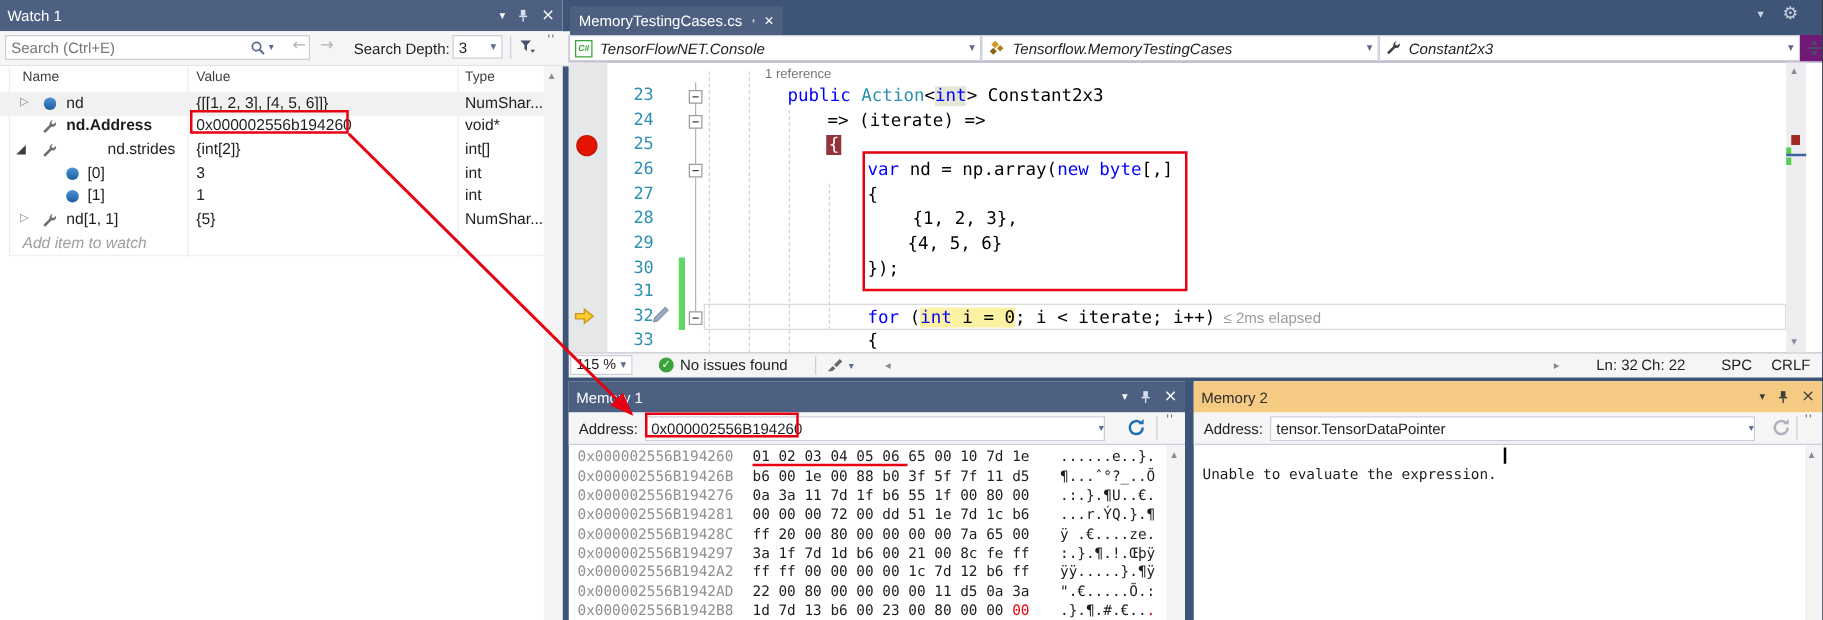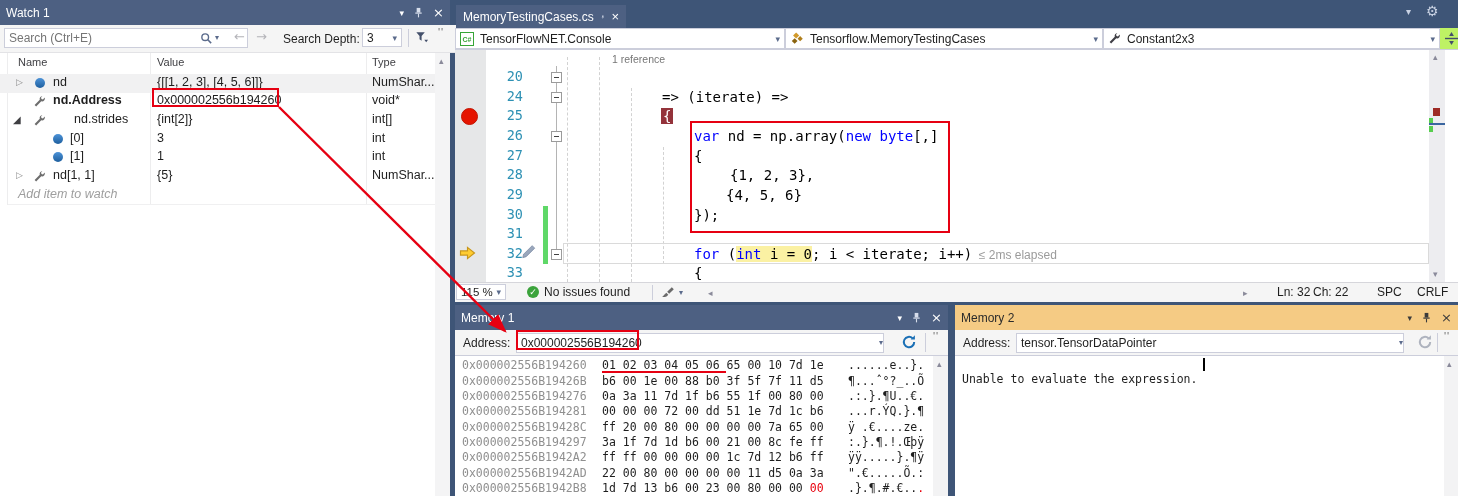--- a/index.html
+++ b/index.html
@@ -117,21 +117,21 @@
         </svg>
       <span style="left:53px;font-weight:bold;">nd.Address</span>
       <span class="wval">0x000002556b194260</span>
       <span class="wtype">void*</span>
     </div>
     <div class="wrow" style="top:111px;">
       <span class="exp open" style="left:13px;">◢</span>
       <svg class="abs icon-svg" style="left:33px;top:3px;" width="13" height="13" viewBox="0 0 16 16">
           <path d="M11.5 1.5a3.4 3.4 0 0 0-3.2 4.4L2 12.2 3.9 14l6.3-6.3a3.4 3.4 0 0 0 4.2-4.5L12.2 5.4 10.4 4.9 9.9 3.1z" fill="#6E6E6E"></path>
         </svg>
-      <span style="left:53px;padding-left:21px;">nd.strides</span>
+      <span style="left:65px;padding-left:21px;">nd.strides</span>
       <span class="wval">{int[2]}</span>
       <span class="wtype">int[]</span>
     </div>
     <div class="wrow" style="top:130px;">
       <span class="sphere" style="left:53px;"></span>
       <span style="left:70px;">[0]</span>
       <span class="wval">3</span>
       <span class="wtype">int</span>
     </div>
     <div class="wrow" style="top:148px;">
@@ -167,21 +167,21 @@
           <rect x="2.5" y="6" width="7" height="1.3"></rect>
           <rect x="5.4" y="7.3" width="1.2" height="4"></rect>
         </g>
       </svg>
     <span style="font-size:13px;">×</span>
   </div>
 
   <span class="abs dd" style="left:1406px;top:6px;color:#C9D2E3;font-size:10px;">▾</span>
   <span class="abs" style="left:1426px;top:3px;color:#C9D2E3;font-size:14px;font-family:'DejaVu Sans',sans-serif;">⚙</span>
 
-  <div class="abs" style="left:455px;top:28px;width:1003px;height:22px;background:#bef264;border-bottom:1px solid #CCCEDB;box-sizing:border-box;">
+  <div class="abs" style="left:455px;top:28px;width:1003px;height:22px;background:#701a75;border-bottom:1px solid #CCCEDB;box-sizing:border-box;font-style:italic;">
     <div class="abs combo" style="left:0;top:0;width:330px;height:21px;border-color:#CCCEDB;">
       <span class="icon-svg" style="width:14px;height:14px;border:1px solid #37A537;color:#37A537;font-size:7px;font-weight:bold;text-align:center;line-height:13px;background:#fff;box-sizing:border-box;margin-right:6px;">C#</span>
       <span>TensorFlowNET.Console</span>
         <span class="dd">▾</span>
     </div>
     <div class="abs combo" style="left:330px;top:0;width:318px;height:21px;">
       <svg class="icon-svg" style="margin-right:6px;" width="14" height="14" viewBox="0 0 16 16">
           <g>
             <rect x="4.5" y="1.5" width="5" height="5" transform="rotate(45 7 4)" fill="#D29A2B"></rect>
             <rect x="9.5" y="5.5" width="4.2" height="4.2" transform="rotate(45 11.6 7.6)" fill="#B07F1C"></rect>
@@ -208,21 +208,21 @@
   </div>
 
   <div class="abs" style="left:455px;top:50px;width:1003px;height:232px;background:#fff;overflow:hidden;"></div>
 
   <div class="abs" style="left:455px;top:50px;width:31px;height:232px;background:#E6E7E8;"></div>
   <div class="abs" style="left:461px;top:108px;width:17px;height:17px;border-radius:50%;background:#E51400;border:1px solid #C21400;box-sizing:border-box;"></div>
   <svg class="abs icon-svg" style="left:459px;top:246px;" width="17" height="14" viewBox="0 0 14 12">
       <path d="M1 4.2h6V1.2L13 6l-6 4.8V7.8H1z" fill="#FFCC32" stroke="#C9971B" stroke-width="1"></path>
     </svg>
 
-  <div class="lnum" style="top:68px;">20</div>
+  <div class="lnum" style="top:68px;">23</div>
   <div class="lnum" style="top:88px;">24</div>
   <div class="lnum" style="top:107px;">25</div>
   <div class="lnum" style="top:127px;">26</div>
   <div class="lnum" style="top:147px;">27</div>
   <div class="lnum" style="top:166px;">28</div>
   <div class="lnum" style="top:186px;">29</div>
   <div class="lnum" style="top:206px;">30</div>
   <div class="lnum" style="top:225px;">31</div>
   <div class="lnum" style="top:245px;">32</div>
   <div class="lnum" style="top:264px;">33</div>
@@ -237,20 +237,21 @@
   <div class="fold" style="left:551px;top:131px;"></div>
   <div class="fold" style="left:551px;top:249px;"></div>
   <div class="ig" style="left:567px;top:57px;height:225px;"></div>
   <div class="ig" style="left:599px;top:57px;height:225px;"></div>
   <div class="ig" style="left:631px;top:88px;height:194px;"></div>
   <div class="ig" style="left:663px;top:147px;height:117px;"></div>
 
   <div class="abs" style="left:563px;top:243px;width:866px;height:21px;border:1px solid #DADADA;box-sizing:border-box;"></div>
 
   <div class="cl" style="left:612px;top:53px;font:10.5px 'Liberation Sans',sans-serif;color:#767676;">1 reference</div>
+  <div class="cl" style="left:630px;top:68px;"><span class="kw">public </span><span class="typ">Action</span><span>&lt;</span><span class="kw hlRef">int</span><span>&gt; </span><span>Constant2x3</span></div>
   <div class="cl" style="left:662px;top:88px;"><span>=&gt; (iterate) =&gt;</span></div>
   <div class="cl" style="left:661px;top:107px;"><span class="bpbrace">{</span></div>
   <div class="cl" style="left:694px;top:127px;"><span class="kw">var</span><span> nd = np.array(</span><span class="kw">new</span><span> </span><span class="kw">byte</span><span>[,]</span></div>
   <div class="cl" style="left:694px;top:147px;"><span>{</span></div>
   <div class="cl" style="left:730px;top:166px;"><span>{1, 2, 3},</span></div>
   <div class="cl" style="left:726px;top:186px;"><span>{4, 5, 6}</span></div>
   <div class="cl" style="left:694px;top:206px;"><span>});</span></div>
   <div class="cl" style="left:694px;top:245px;"><span class="kw">for</span><span> (</span><span class="kw hlY">int</span><span class="hlY"> i = 0</span><span>; i &lt; iterate; i++)</span><span class="perf">  ≤ 2ms elapsed</span></div>
   <div class="cl" style="left:694px;top:264px;"><span>{</span></div>
 

